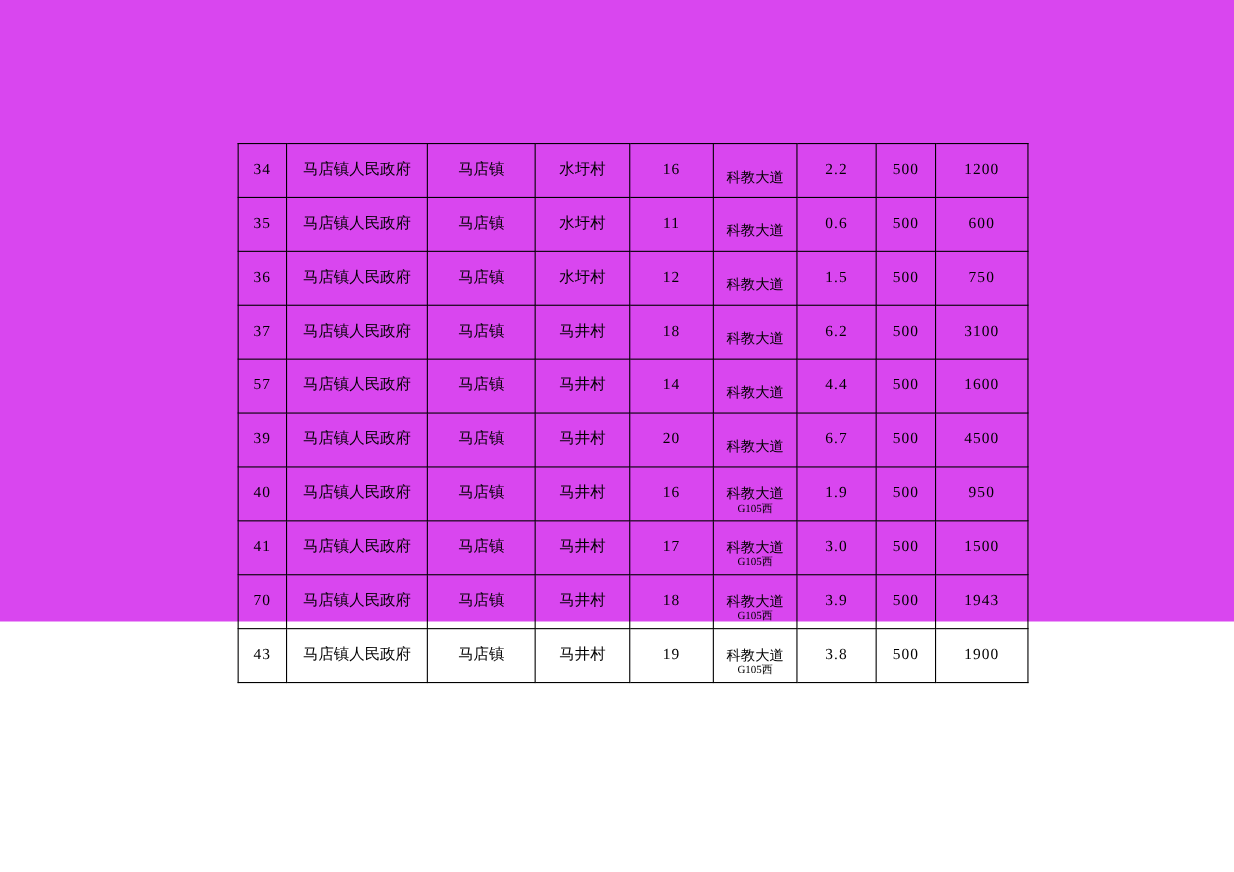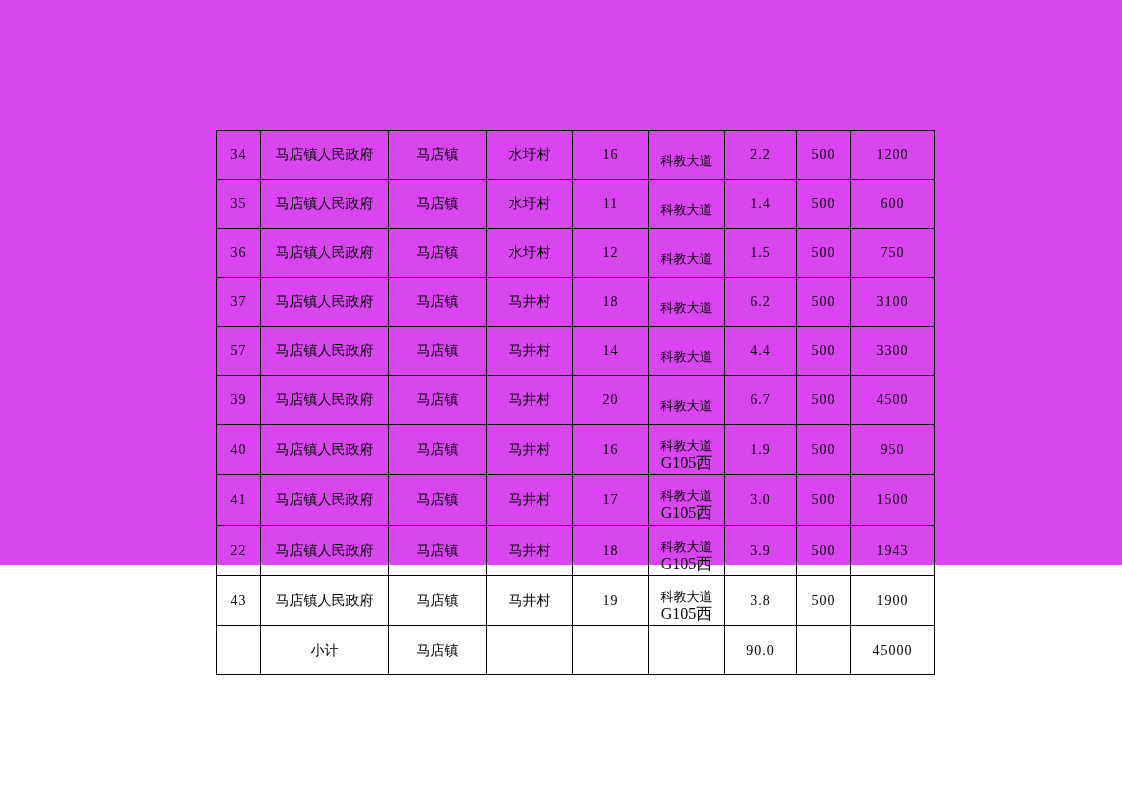--- a/index.html
+++ b/index.html
@@ -59,21 +59,21 @@
   .num {
     letter-spacing: 1px;
   }
   .road-two {
     font-size: 13px;
     line-height: 1.15;
     margin-top: 12px;
   }
   .road-two .line2 {
     display: block;
-    font-size: 16px;
+    font-size: 10px;
   }
   .subtotal td {
     height: 52px;
   }
 </style>
 </head>
 <body>
 
 <div class="page">
   <div class="table-wrap">
@@ -132,21 +132,21 @@
           <td>
               <span class="cell-inner">水圩村</span>
             </td>
           <td>
               <span class="cell-inner num">11</span>
             </td>
           <td>
               <span class="cell-inner road-two"><span>科教大道</span><span class="line2"></span></span>
             </td>
           <td>
-              <span class="cell-inner num">1.4</span>
+              <span class="cell-inner num">0.6</span>
             </td>
           <td>
               <span class="cell-inner num">500</span>
             </td>
           <td>
               <span class="cell-inner num">600</span>
             </td>
         </tr>
         <tr>
           <td>
@@ -225,21 +225,21 @@
           <td>
               <span class="cell-inner road-two"><span>科教大道</span><span class="line2"></span></span>
             </td>
           <td>
               <span class="cell-inner num">4.4</span>
             </td>
           <td>
               <span class="cell-inner num">500</span>
             </td>
           <td>
-              <span class="cell-inner num">3300</span>
+              <span class="cell-inner num">1600</span>
             </td>
         </tr>
         <tr>
           <td>
               <span class="cell-inner num">39</span>
             </td>
           <td>
               <span class="cell-inner">马店镇人民政府</span>
             </td>
           <td>
@@ -317,21 +317,21 @@
             </td>
           <td>
               <span class="cell-inner num">500</span>
             </td>
           <td>
               <span class="cell-inner num">1500</span>
             </td>
         </tr>
         <tr>
           <td>
-              <span class="cell-inner num">22</span>
+              <span class="cell-inner num">70</span>
             </td>
           <td>
               <span class="cell-inner">马店镇人民政府</span>
             </td>
           <td>
               <span class="cell-inner">马店镇</span>
             </td>
           <td>
               <span class="cell-inner">马井村</span>
             </td>
@@ -371,47 +371,18 @@
               <span class="cell-inner road-two"><span>科教大道</span><span class="line2">G105西</span></span>
             </td>
           <td>
               <span class="cell-inner num">3.8</span>
             </td>
           <td>
               <span class="cell-inner num">500</span>
             </td>
           <td>
               <span class="cell-inner num">1900</span>
-            </td>
-        </tr>
-        <tr class="subtotal">
-          <td>
-              <span class="cell-inner num"></span>
-            </td>
-          <td>
-              <span class="cell-inner">小计</span>
-            </td>
-          <td>
-              <span class="cell-inner">马店镇</span>
-            </td>
-          <td>
-              <span class="cell-inner"></span>
-            </td>
-          <td>
-              <span class="cell-inner num"></span>
-            </td>
-          <td>
-              <span class="cell-inner"></span>
-            </td>
-          <td>
-              <span class="cell-inner num">90.0</span>
-            </td>
-          <td>
-              <span class="cell-inner num"></span>
-            </td>
-          <td>
-              <span class="cell-inner num">45000</span>
             </td>
         </tr>
       </tbody>
     </table>
   </div>
 </div>
 
 </body></html>

